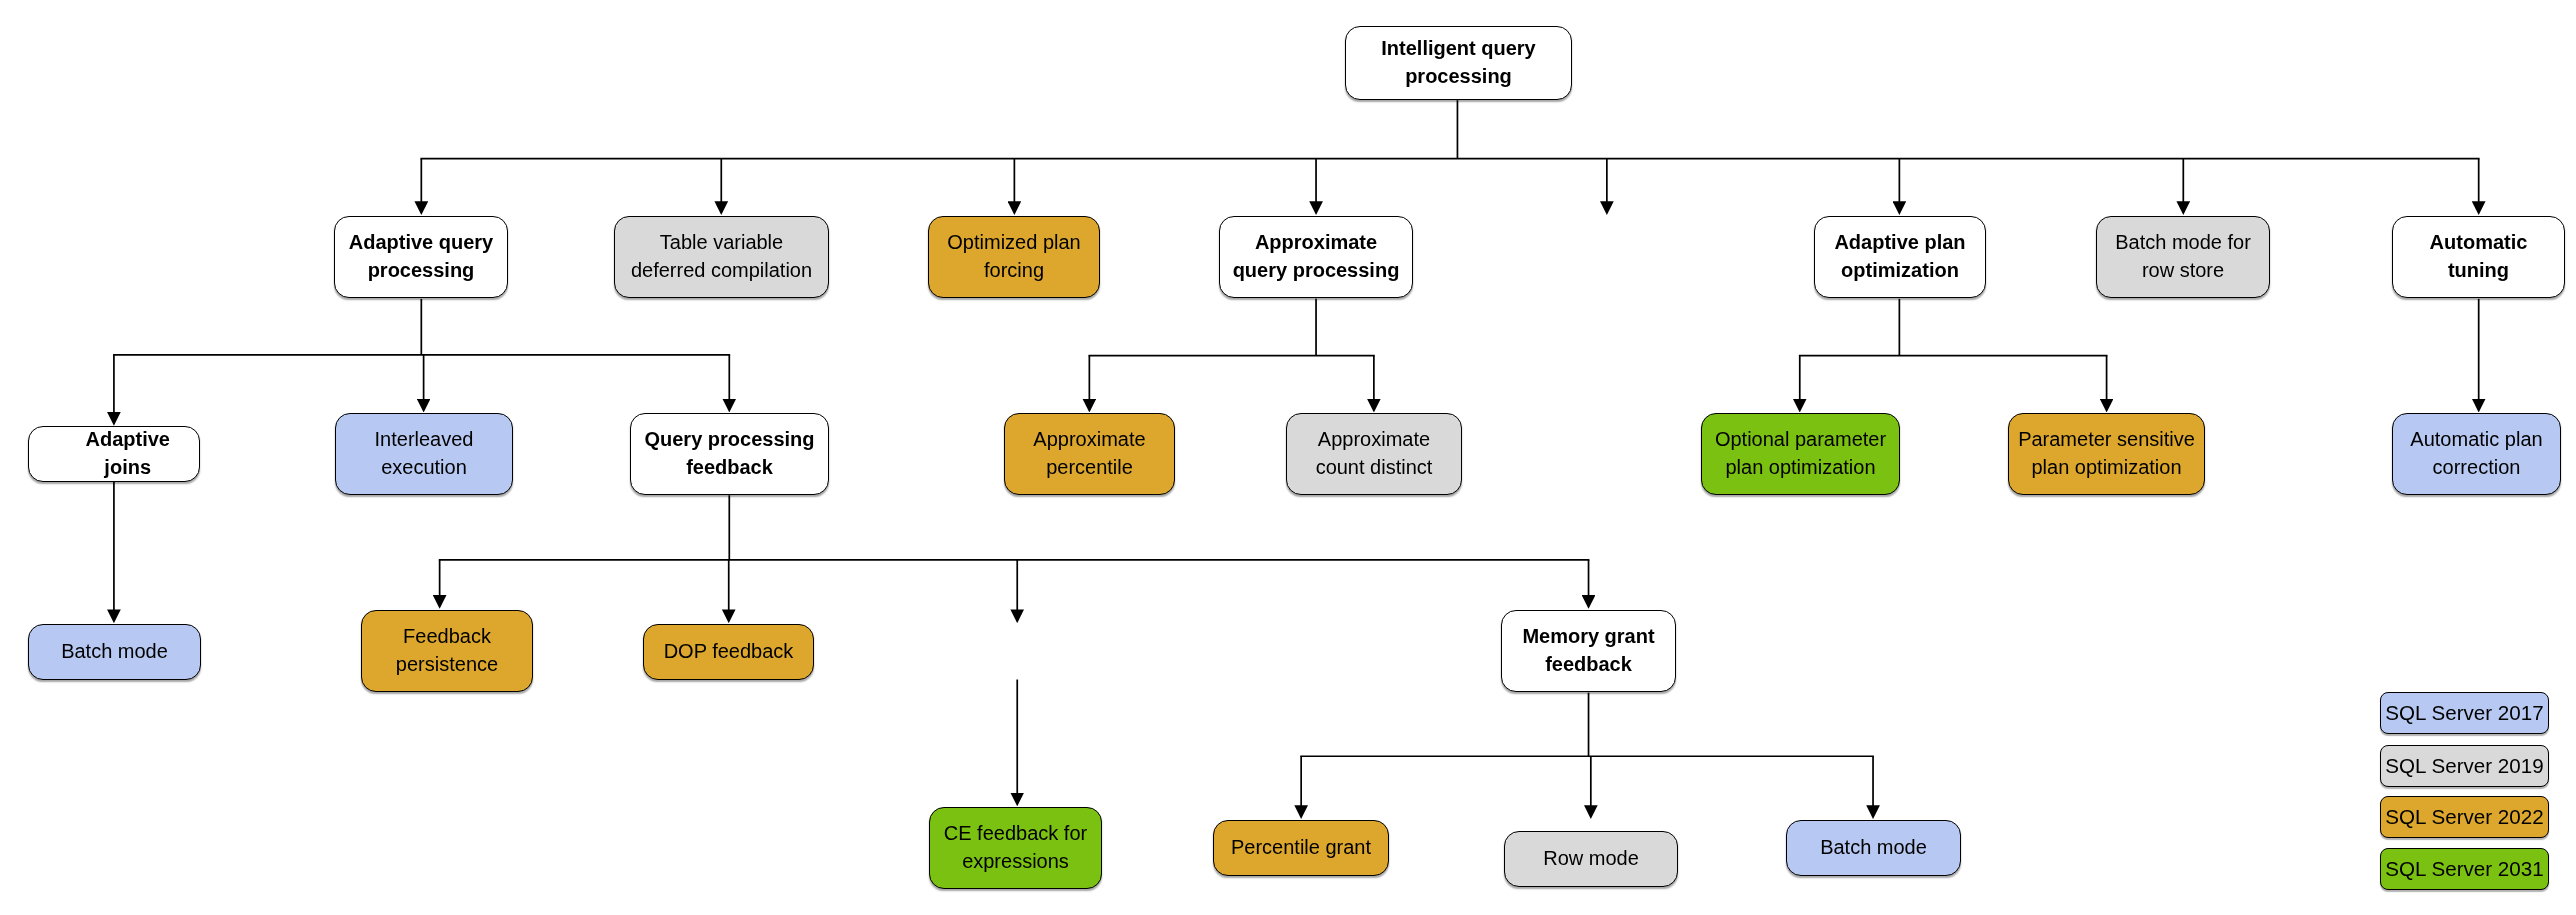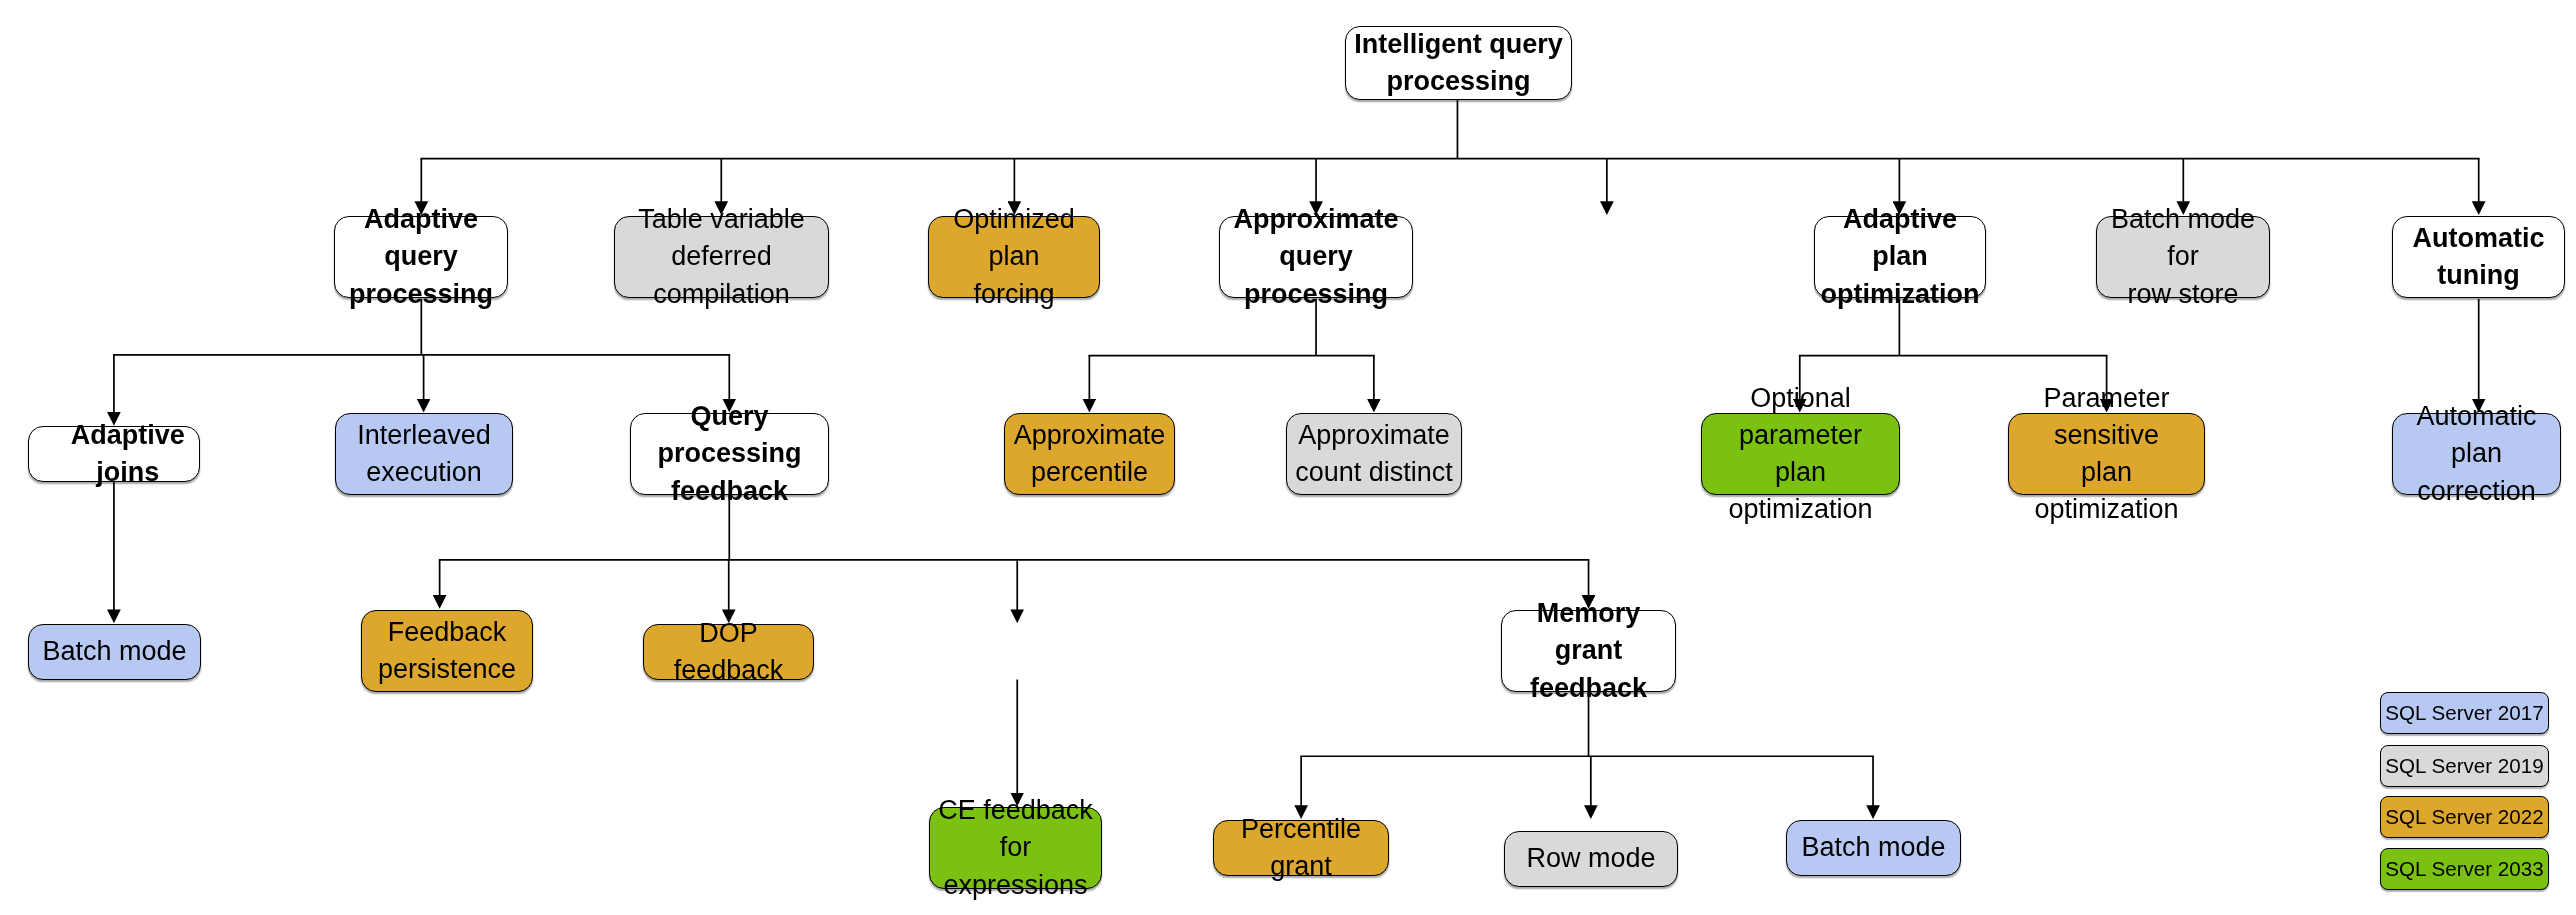--- a/index.html
+++ b/index.html
@@ -21,21 +21,21 @@
     z-index: 1;
     box-sizing: border-box;
     display: flex;
     align-items: center;
     justify-content: center;
     text-align: center;
     border: 1.7px solid #000000;
     border-radius: 15px;
     background: #ffffff;
     color: #000000;
-    font-size: 27px;
+    font-size: 20px;
     line-height: 1.38;
     white-space: pre-line;
     padding: 0 4.6px;
     box-shadow: 0 2.3px 1.7px -0.6px rgba(0,0,0,0.35);
   }
   .node.bold { font-weight: bold; }
   .pill {
     position: absolute;
     z-index: 1;
     left: 2380px;
@@ -157,17 +157,17 @@
   <div class="node" style="left: 929px; top: 807px; width: 173px; height: 82px; background: rgb(122, 193, 18);">CE feedback for
 expressions</div>
   <div class="node" style="left: 1213px; top: 820px; width: 176px; height: 56px; background: rgb(220, 167, 44);">Percentile grant</div>
   <div class="node" style="left: 1504px; top: 820px; width: 174px; height: 56px; background: rgb(217, 217, 217); margin-top: 11px;">Row mode</div>
   <div class="node" style="left: 1786px; top: 820px; width: 175px; height: 56px; background: rgb(183, 201, 242);">Batch mode</div>
 
   <div>
     <div class="pill" style="top: 692px; background: rgb(183, 201, 242);">SQL Server 2017</div>
     <div class="pill" style="top: 745px; background: rgb(217, 217, 217);">SQL Server 2019</div>
     <div class="pill" style="top: 796px; background: rgb(220, 167, 44);">SQL Server 2022</div>
-    <div class="pill" style="top: 848px; background: rgb(122, 193, 18);">SQL Server 2033</div>
+    <div class="pill" style="top: 848px; background: rgb(122, 193, 18);">SQL Server 2031</div>
   </div>
 
 </div>
 
 
 </body></html>

